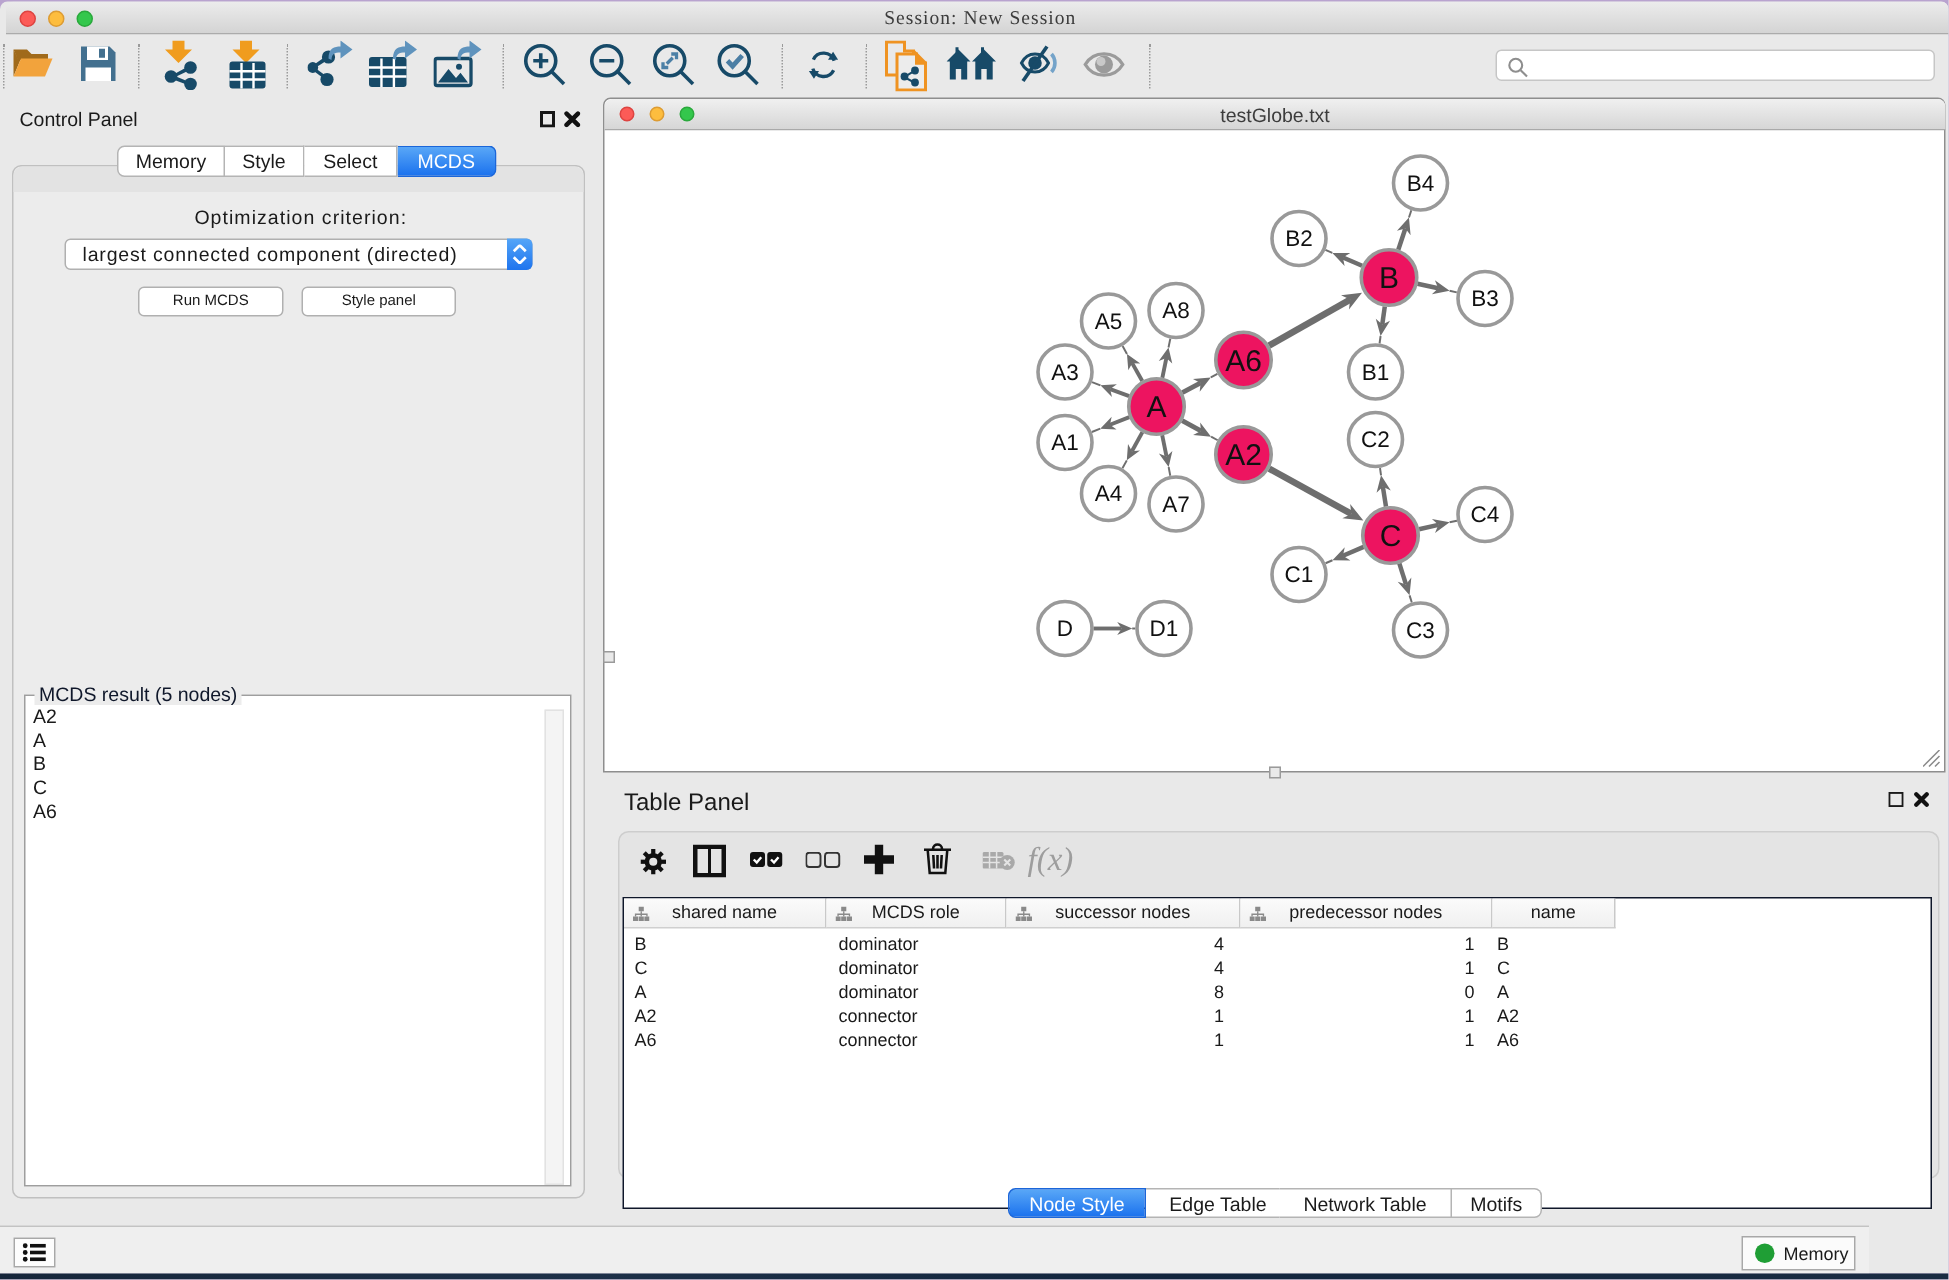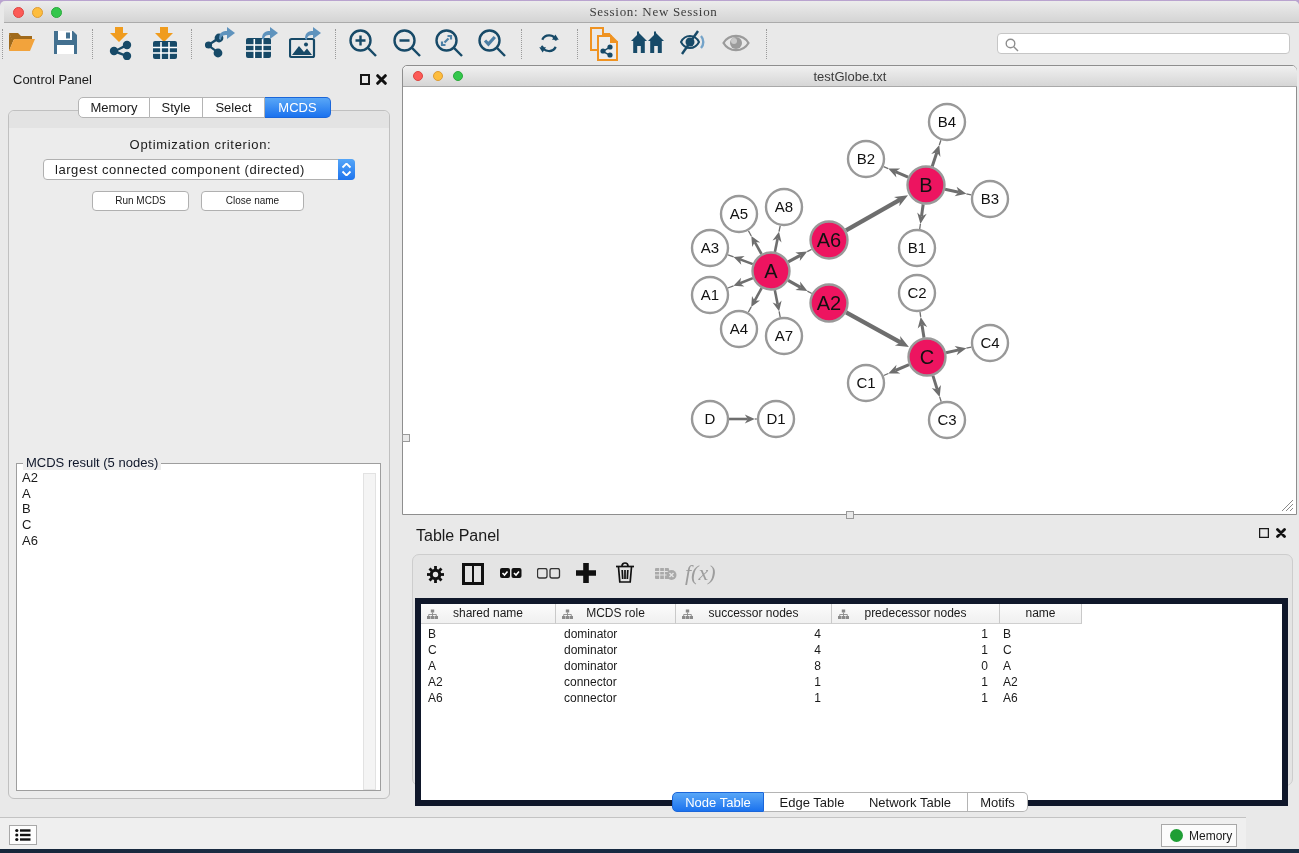--- a/index.html
+++ b/index.html
@@ -32,21 +32,21 @@
 #listbtn { position:absolute; left:9px; top:7px; width:28px; height:20px; background:#fdfdfd; border:1px solid #a8a8a8; }
 #membtn { position:absolute; right:9px; top:6px; width:76px; height:23px; background:#fbfbfb; border:1px solid #a8a8a8; font-size:12px; color:#1a1a1a; }
 #deskstripwrap { position:absolute; left:0; top:849px; width:1299px; height:4px; }
 #deskstrip { position:absolute; left:0; top:0px; width:1299px; height:4px; background:linear-gradient(90deg,#16263a,#1d3048 30%,#12253d 60%,#1a2c42); }
 #netwin { position:absolute; left:402px; top:64px; width:895px; height:450px; background:#fff; border:1px solid #8e8e8e; border-radius:5px 5px 0 0; }
 #netwin .wtitle { position:absolute; left:0; top:0; width:894px; height:21px; background:linear-gradient(#f0f0f0,#d6d6d6); border-bottom:1px solid #a9a9a9; border-radius:5px 5px 0 0; }
 #netwin .wtitle .t { position:absolute; left:0; right:0; top:3px; text-align:center; font-size:13px; color:#3c3c3c; }
 #tablepanel { position:absolute; left:393px; top:519px; width:906px; height:297px; }
 #tp-title { position:absolute; left:23px; top:7px; font-size:16px; color:#1a1a1a; }
 #tp-box { position:absolute; left:19px; top:34px; width:881px; height:232px; background:#e4e4e4; border:1px solid #cdcdcd; border-radius:7px; }
-#tp-table { position:absolute; left:22px; top:78px; width:873px; height:208px; background:#fff; border:6px solid #0f172a; }
+#tp-table { position:absolute; left:22px; top:78px; width:873px; height:208px; background:#fff; border:1px solid #0f172a; }
 .th { position:absolute; top:0; height:20px; border-right:1px solid #c9c9c9; border-bottom:1px solid #cfcfcf; background:linear-gradient(#fbfbfb,#f0f0f0); font-size:12px; color:#1a1a1a; text-align:center; line-height:19px; }
 .trow { position:absolute; font-size:12px; color:#1a1a1a; height:16px; line-height:16px; }
 .btab { position:absolute; top:272px; height:20px; background:#fff; border:1px solid #b4b4b4; font-size:13px; color:#1a1a1a; text-align:center; line-height:19px; }
 </style>
 </head>
 <body>
 <div id="app">
 <div id="titlebar">
   <span class="tl" style="left:9px;background:#fc5b57;border:1px solid #dd4441;"></span>
   <span class="tl" style="left:28px;background:#fdbd3e;border:1px solid #dd9c33;"></span>
@@ -212,21 +212,21 @@
   <div class="tabseg" style="left:265px;width:66px;border-left:none;border-radius:0 5px 5px 0;background:linear-gradient(#59a7f7,#1b72ee);border-color:#1b66d9;color:#fff;">MCDS</div>
   <div id="optlabel">Optimization criterion:</div>
   <div id="dropdown">largest connected component (directed)
     <span id="dropbtn">
           <svg width="11" height="13" viewBox="0 0 11 13" style="position:absolute;left:3px;top:4px">
       <path d="M1.5 4.5 L5.5 0.5 L9.5 4.5 M1.5 8.5 L5.5 12.5 L9.5 8.5" fill="none" stroke="#fff" stroke-width="1.8"></path>
           </svg>
         </span>
   </div>
   <div class="btn" style="left:92px;width:97px;">Run MCDS</div>
-  <div class="btn" style="left:201px;width:103px;">Close name</div>
+  <div class="btn" style="left:201px;width:103px;">Style panel</div>
   <div id="fieldset">
     <span class="lab">MCDS result (5 nodes)</span>
     <div class="items">A2<br>A<br>B<br>C<br>A6</div>
     <div class="sbar"></div>
   </div>
 </div>
 <div id="netwin">
   <div class="wtitle">
     <span class="tl" style="left:10px;top:5px;width:10px;height:10px;background:#fc5b57;border:1px solid #dd4441;"></span>
     <span class="tl" style="left:30px;top:5px;width:10px;height:10px;background:#fdbd3e;border:1px solid #dd9c33;"></span>
@@ -455,21 +455,21 @@
 <div class="trow" style="left:300px;top:70px;width:100px;text-align:right;">1</div>
 <div class="trow" style="left:467px;top:70px;width:100px;text-align:right;">1</div>
 <div class="trow" style="left:582px;top:70px;">A2</div>
 <div class="trow" style="left:7px;top:86px;">A6</div>
 <div class="trow" style="left:143px;top:86px;">connector</div>
 <div class="trow" style="left:300px;top:86px;width:100px;text-align:right;">1</div>
 <div class="trow" style="left:467px;top:86px;width:100px;text-align:right;">1</div>
 <div class="trow" style="left:582px;top:86px;">A6</div>
 
   </div>
-  <div class="btab" style="left:279px;width:92px;border-radius:5px 0 0 5px;background:linear-gradient(#59a7f7,#1b72ee);border-color:#1b66d9;color:#fff;">Node Table</div>
+  <div class="btab" style="left:279px;width:92px;border-radius:5px 0 0 5px;background:linear-gradient(#59a7f7,#1b72ee);border-color:#1b66d9;color:#fff;">Node Style</div>
   <div class="btab" style="left:371px;width:97px;border-left:none;">Edge Table</div>
   <div class="btab" style="left:460px;width:115px;border-left:none;">Network Table</div>
   <div class="btab" style="left:575px;width:60px;border-left:none;border-radius:0 5px 5px 0;">Motifs</div>
 </div>
 <div id="statusbar">
   <div id="listbtn">
         <svg width="16" height="14" viewBox="0 0 16 14" style="position:absolute;left:5px;top:2px">
     <g fill="#111">
             <circle cx="1.8" cy="2.5" r="1.6"></circle>
             <circle cx="1.8" cy="7" r="1.6"></circle>

